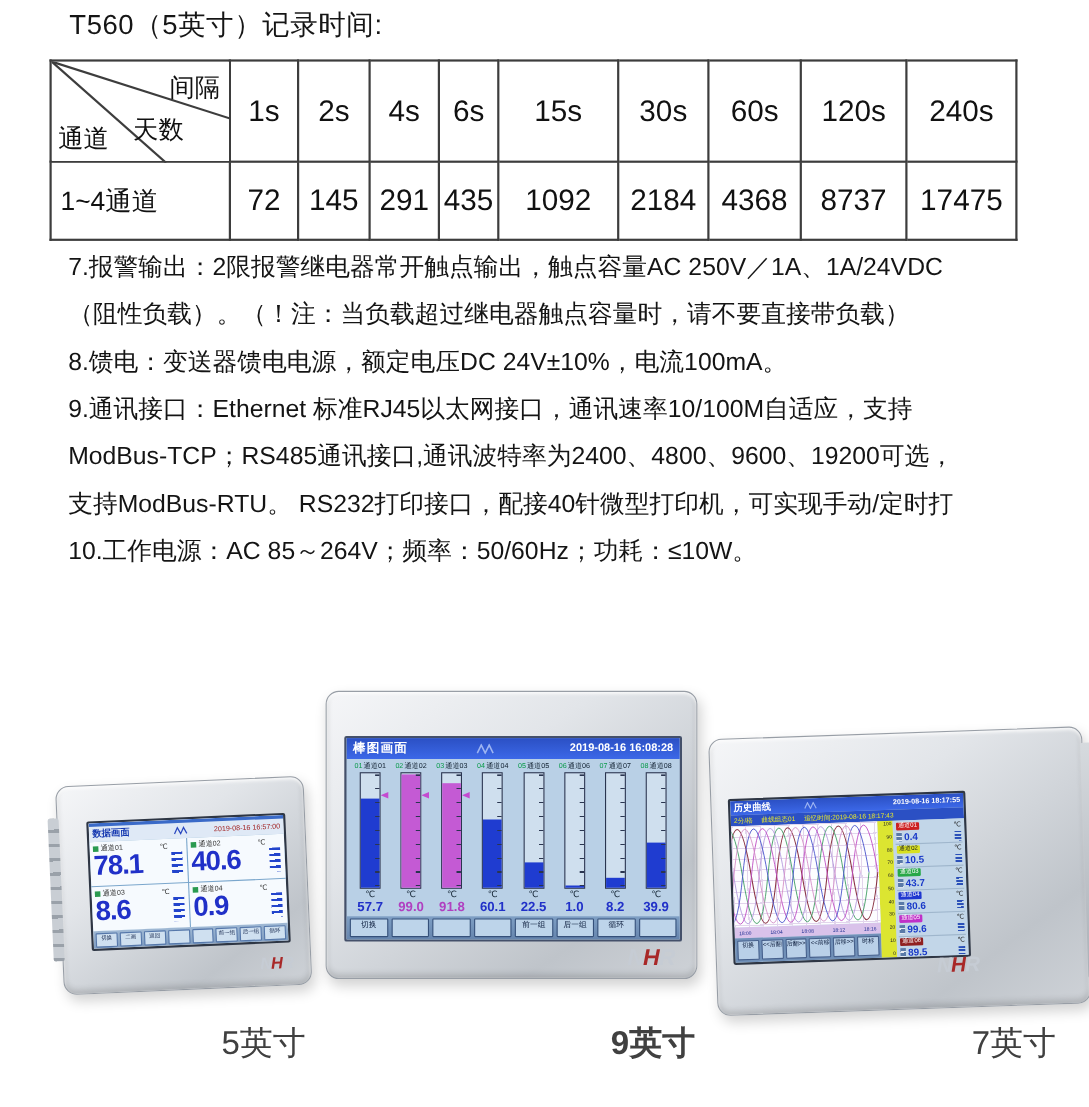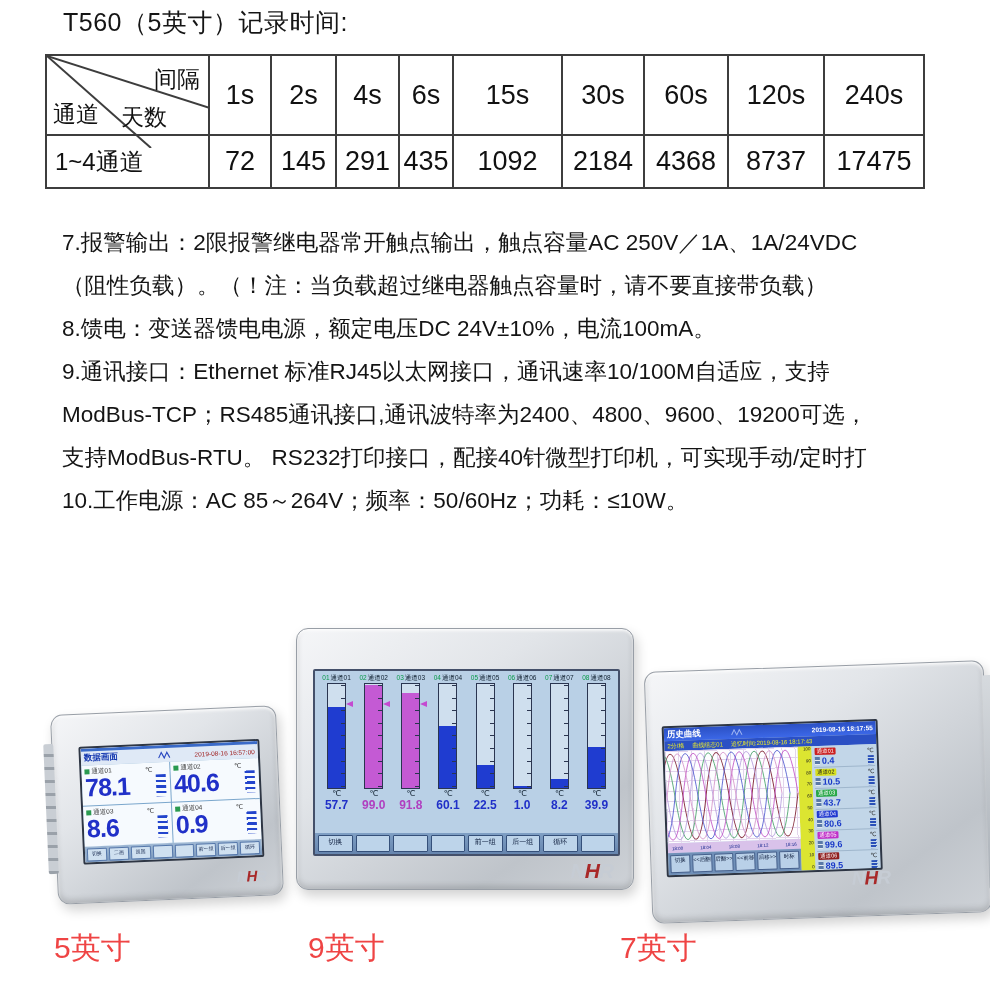--- a/index.html
+++ b/index.html
@@ -6,42 +6,42 @@
   .page{position:relative;width:990px;height:1006px;background:#fff;overflow:hidden;
         font-family:"Liberation Sans","DejaVu Sans",sans-serif;color:#111;}
 
   
   .title{position:absolute;left:63px;top:6px;font-size:25px;color:#151515;letter-spacing:.5px;}
 
   
   table.rec{position:absolute;left:45px;top:54px;border-collapse:collapse;table-layout:fixed;}
   table.rec td,table.rec th{border:2px solid #3d3d3d;padding:0;text-align:center;vertical-align:middle;
         font-weight:400;background:#fff;}
-  tr.hdr{height:80px;padding-left:16px;} tr.dat{height:53px;}
+  tr.hdr{height:92px;padding-left:16px;} tr.dat{height:71px;}
   .int-cell{font-size:27px;color:#111;}
   .num-cell{font-size:27px;color:#111;}
   .row-label{font-size:24px;text-align:left !important;padding-left:8px !important;}
   .corner{position:relative;}
   .corner svg{position:absolute;left:0;top:0;}
   .c-interval{position:absolute;right:8px;top:8px;font-size:23px;}
   .c-days{position:absolute;left:74px;top:46px;font-size:23px;}
   .c-channel{position:absolute;left:6px;bottom:4px;font-size:23px;font-family:Liberation Serif, serif;}
 
   
   .specs{position:absolute;left:62px;top:221px;width:910px;}
   .spec-line{font-size:22.5px;line-height:43px;white-space:nowrap;color:#141414;}
 
   
   .devices{position:absolute;left:0;top:600px;width:990px;height:406px;}
   .device{position:absolute;border-radius:12px;border:1px solid #989ea6;
     background:linear-gradient(145deg,#f5f6f8 0%,#e2e5e9 35%,#bfc4ca 78%,#ced2d7 100%);
     box-shadow:inset 0 2px 3px rgba(255,255,255,.85), inset 0 -3px 6px rgba(0,0,0,.16), 3px 6px 12px rgba(0,0,0,.18);}
   .nhr{position:absolute;font-weight:bold;font-style:italic;letter-spacing:-1px;line-height:1;}
   .nhr .g{color:#c6ccd4;} .nhr .h{color:#a82828;}
-  .caption{position:absolute;top:328px;font-size:30px;color:#ef4444;text-align:left;}
+  .caption{position:absolute;top:328px;font-size:30px;color:#404040;text-align:right;}
 
   
   .device5{left:54px;top:110px;width:224px;height:188px;transform:rotate(-2.5deg);}
   .device5::before{content:"";position:absolute;left:-9px;top:28px;width:10px;height:130px;
       background:repeating-linear-gradient(to bottom,#c9ced4 0 10px,#9aa1a9 10px 13px);border-radius:2px;}
   .scr5{position:absolute;left:26px;top:32px;width:177px;height:114px;background:#eef4fa;
       border:2px solid #2e3644;border-radius:2px;overflow:hidden;display:flex;flex-direction:column;}
   .scr5-head{height:14px;background:#dfe9f6;border-top:3px solid #3a6ac8;display:flex;align-items:center;
       padding:0 3px;flex:none;}
   .scr5-title{font-size:8.5px;font-weight:bold;color:#1538b0;}
@@ -125,21 +125,21 @@
   .ch-ico{width:5px;height:8px;background:repeating-linear-gradient(to bottom,#5a7aa8 0 3px,#e8ecf2 3px 4px);
       margin-right:2px;flex:none;}
   .ch-val{font-size:9px;font-weight:bold;color:#1838c8;}
   .ch-mini{margin-left:auto;width:6px;height:9px;
       background:repeating-linear-gradient(to bottom,#2a50b8 0 1.5px,transparent 1.5px 3px);}
   .panel-btns{height:13px;flex:none;display:flex;gap:3px;padding:2px 1px;}
   .panel-btns .btn{flex:1;background:#b9d0e8;border:1px solid #46608c;font-size:6px;color:#0a1a3a;
       text-align:center;line-height:8px;white-space:nowrap;overflow:hidden;}
   .nhr7{right:100px;bottom:28px;font-size:19px;}
 
-  .cap5{left:54px;width:224px;} .cap9{left:308px;width:336px;} .cap7{left:620px;width:340px;}
+  .cap5{left:54px;width:224px;} .cap9{left:296px;width:336px;font-weight:bold;} .cap7{left:620px;width:340px;}
 </style>
 </head>
 <body>
 
 <div class="page">
 
   <div class="title">T560（5英寸）记录时间:</div>
 
   <table class="rec">
     <colgroup>
@@ -260,20 +260,27 @@
           <span class="btn">循环</span>
         </div>
       </div>
       <div class="nhr nhr5">
         <span class="g">N</span><span class="h">H</span><span class="g">R</span>
       </div>
     </div>
 
     <div class="device device9">
       <div class="scr9">
+        <div class="scr9-head">
+          <span class="scr9-title">棒图画面</span>
+          <svg class="logo-mid" viewBox="0 0 20 10">
+            <polyline points="1,9 5,1 9,9 13,1 17,9" fill="none" stroke="#9db4f2" stroke-width="1.6"></polyline>
+          </svg>
+          <span class="scr9-date">2019-08-16 16:08:28</span>
+        </div>
         <div class="bars">
           <div class="bar-col">
             <div class="bar-label"><span class="ch-id">01</span><span>通道01</span></div>
             <div class="bar-outer">
                 <div class="bar-fill fill-blue" style="height: 77.5%;"></div>
                 <div class="bar-ticks"></div>
                 <div class="bar-marker"></div>
               </div>
             <div class="bar-unit">℃</div>
             <div class="bar-value">57.7</div>

